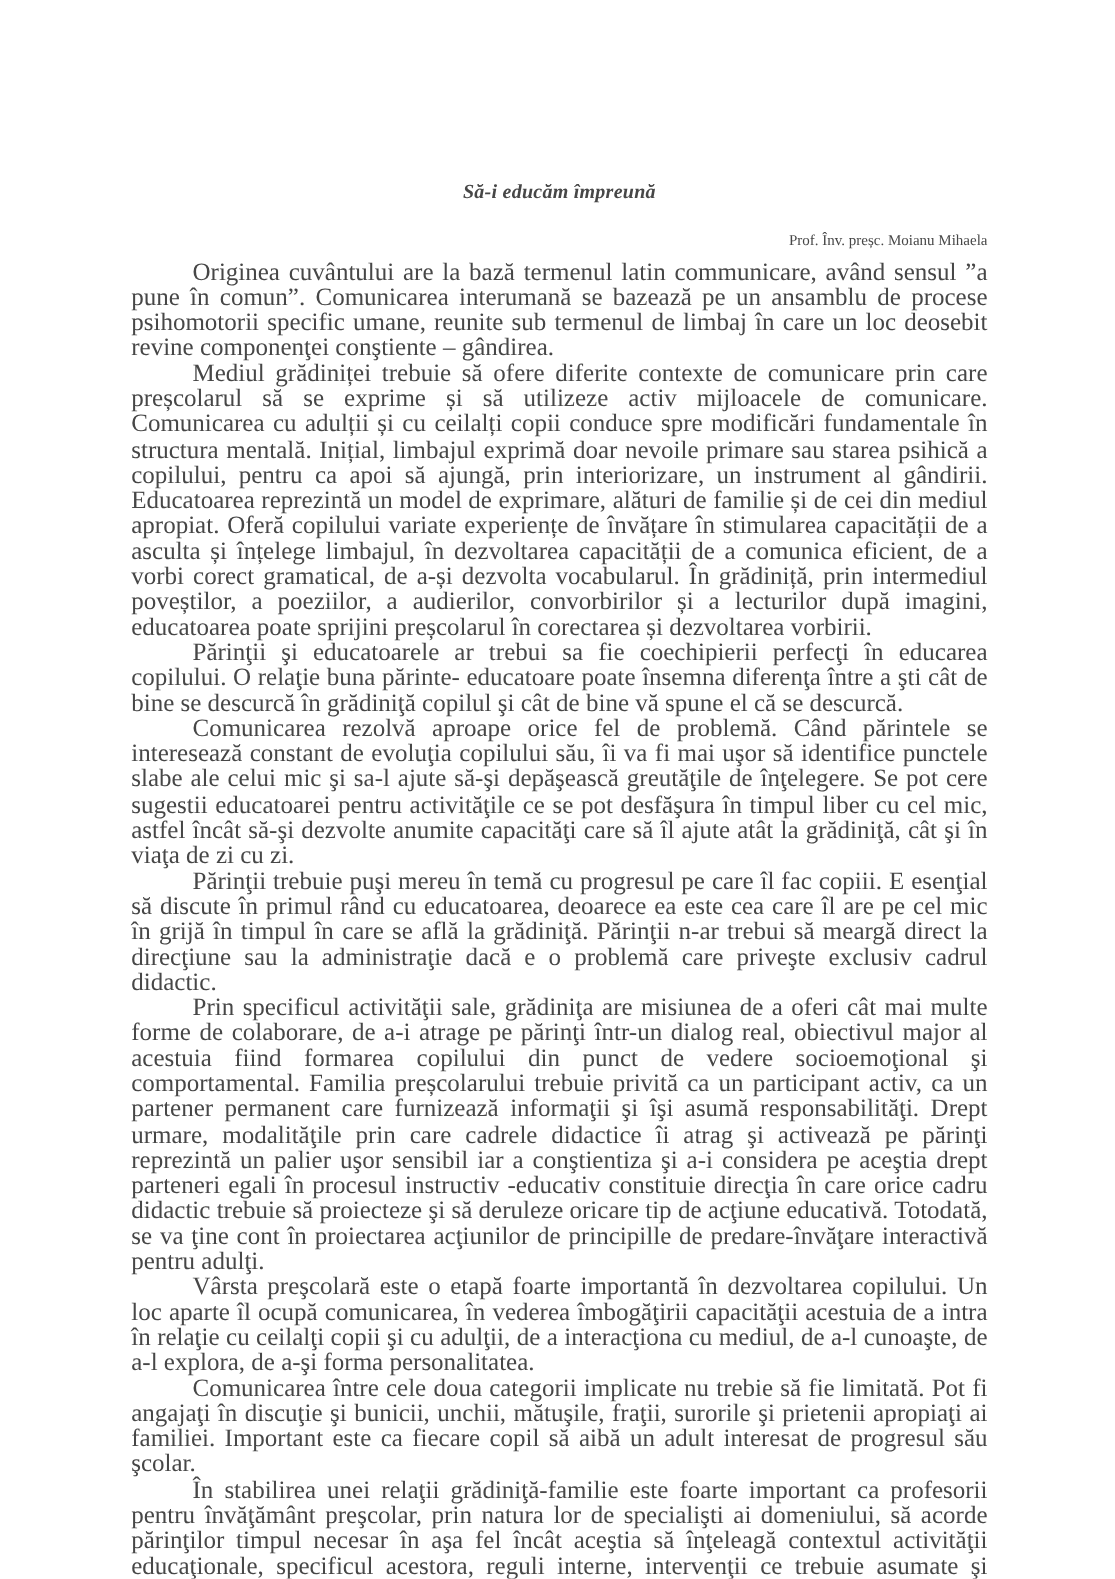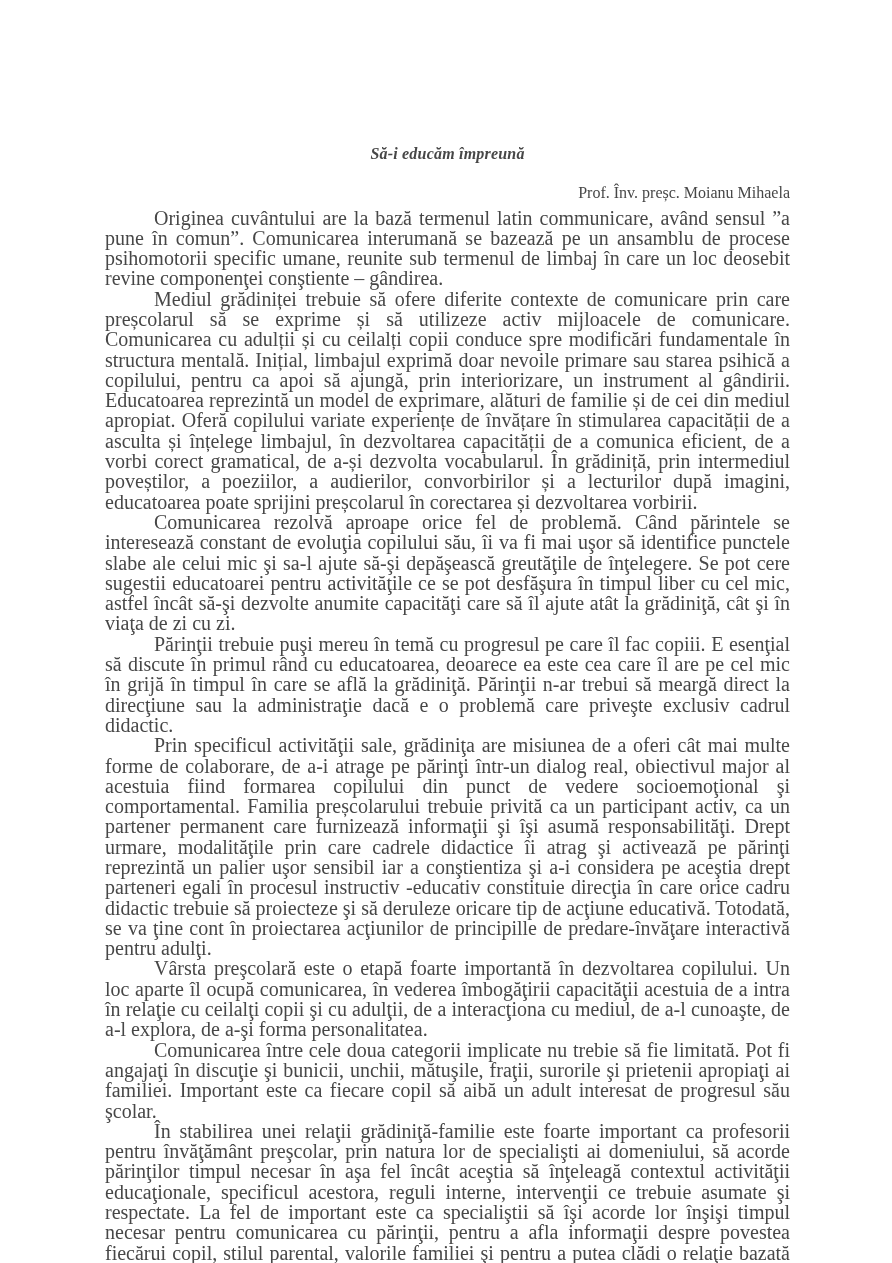--- a/index.html
+++ b/index.html
@@ -22,21 +22,21 @@
     text-align: center;
     font-size: 16px;
     line-height: 21px;
     font-weight: bold;
     font-style: italic;
     letter-spacing: 0.2px;
   }
   .byline {
     margin-top: 18px;
     text-align: right;
-    font-size: 16px;
+    font-size: 12px;
     line-height: 21.5px;
   }
   .doc-body {
     margin-top: 4px;
     font-size: 20px;
     line-height: 20.3px;
     text-align: justify;
   }
   .doc-body p {
     margin: 0;
@@ -49,20 +49,21 @@
 <div class="page">
   <div class="doc-title">Să-i educăm împreună</div>
 
   <div class="byline">
     <div>Prof. Înv. preșc. Moianu Mihaela</div>
   </div>
 
   <div class="doc-body">
     <p>Originea cuvântului are la bază termenul latin communicare, având sensul ”a pune în comun”. Comunicarea interumană se bazează pe un ansamblu de procese psihomotorii specific umane, reunite sub termenul de  limbaj în care un loc deosebit revine componenţei conştiente – gândirea.</p>
     <p>Mediul grădiniței trebuie să ofere diferite contexte de comunicare prin care preșcolarul să se exprime și să utilizeze activ mijloacele de comunicare. Comunicarea cu adulții și cu ceilalți copii conduce spre modificări fundamentale în structura mentală. Inițial, limbajul exprimă doar nevoile primare sau starea psihică a copilului, pentru ca apoi să ajungă, prin interiorizare, un instrument al gândirii. Educatoarea reprezintă un model de exprimare, alături de familie și de cei din mediul apropiat. Oferă copilului variate experiențe de învățare în stimularea capacității de a asculta și înțelege limbajul, în dezvoltarea capacității de a comunica eficient, de a vorbi corect gramatical, de a-și dezvolta vocabularul. În grădiniță, prin intermediul poveștilor, a poeziilor, a audierilor, convorbirilor și a lecturilor după imagini, educatoarea poate sprijini preșcolarul în corectarea și dezvoltarea vorbirii.</p>
+    <p>Părinţii şi educatoarele ar trebui sa fie coechipierii perfecţi în educarea copilului. O relaţie buna părinte- educatoare poate însemna diferenţa între a şti cât de bine se descurcă în grădiniţă copilul şi cât de bine vă spune el că se descurcă.</p>
     <p>Comunicarea rezolvă aproape orice fel de problemă. Când părintele se interesează constant de evoluţia copilului său, îi va fi mai uşor să identifice punctele slabe ale celui mic şi sa-l ajute să-şi depăşească greutăţile de înţelegere. Se pot cere sugestii educatoarei pentru activităţile ce se pot desfăşura în timpul liber cu cel mic, astfel încât să-şi dezvolte anumite capacităţi care să îl ajute atât la grădiniţă, cât şi în viaţa de zi cu zi.</p>
     <p>Părinţii trebuie puşi mereu în temă cu progresul pe care îl fac copiii. E esenţial să discute în primul rând cu educatoarea, deoarece ea este cea care îl are pe cel mic în grijă în timpul în care se află la grădiniţă. Părinţii n-ar trebui să meargă direct la direcţiune sau la administraţie dacă e o problemă care priveşte exclusiv cadrul didactic.</p>
     <p>Prin specificul activităţii sale, grădiniţa are misiunea de a oferi cât mai multe forme de colaborare, de a-i atrage pe părinţi într-un dialog real, obiectivul major al acestuia fiind formarea copilului din punct de vedere socioemoţional şi comportamental. Familia preșcolarului trebuie privită ca un participant activ, ca un partener permanent care furnizează informaţii şi îşi asumă responsabilităţi. Drept urmare, modalităţile prin care cadrele didactice îi atrag şi activează pe părinţi  reprezintă un palier uşor sensibil  iar a conştientiza şi a-i considera pe aceştia drept parteneri egali în procesul instructiv -educativ constituie direcţia în care orice cadru didactic trebuie să proiecteze şi să deruleze oricare tip de acţiune educativă. Totodată, se va ţine cont în proiectarea acţiunilor de principille de predare-învăţare interactivă pentru adulţi.</p>
     <p>Vârsta preşcolară este o etapă foarte importantă în dezvoltarea copilului. Un loc aparte îl ocupă comunicarea, în vederea îmbogăţirii capacităţii acestuia de a intra în relaţie cu ceilalţi copii şi cu adulţii, de a interacţiona cu mediul, de a-l cunoaşte, de a-l explora, de a-şi forma personalitatea.</p>
     <p>Comunicarea între cele doua categorii implicate nu trebie să fie limitată. Pot fi angajaţi în discuţie şi bunicii, unchii, mătuşile, fraţii, surorile şi prietenii apropiaţi ai familiei. Important este ca fiecare copil să aibă un adult interesat de progresul său şcolar.</p>
     <p>În stabilirea unei relaţii grădiniţă-familie este foarte important ca profesorii pentru învăţământ preşcolar, prin natura lor de specialişti ai domeniului, să acorde părinţilor timpul necesar în aşa fel încât aceştia să înţeleagă contextul activităţii educaţionale, specificul acestora, reguli interne, intervenţii ce trebuie asumate şi respectate. La fel de important este ca specialiştii să îşi acorde lor înşişi timpul necesar pentru comunicarea cu părinţii, pentru a afla informaţii despre povestea fiecărui copil, stilul parental, valorile familiei şi pentru a putea clădi o relaţie bazată pe încredere şi respect. De asemenea, cu cât relaţia de comunicare dintre cele două părţi va fi una deschisă cu atât mai mult informaţiile furnizate vor fi clare,</p>
   </div>
 </div>
 
 </body></html>

